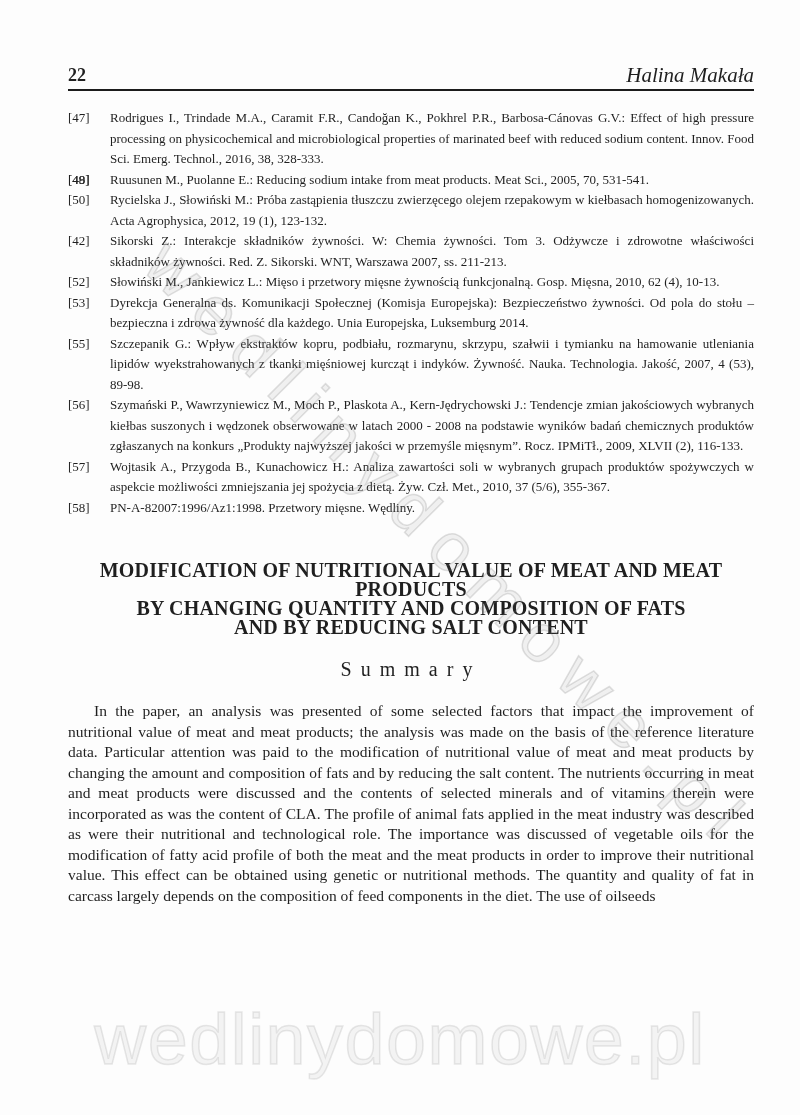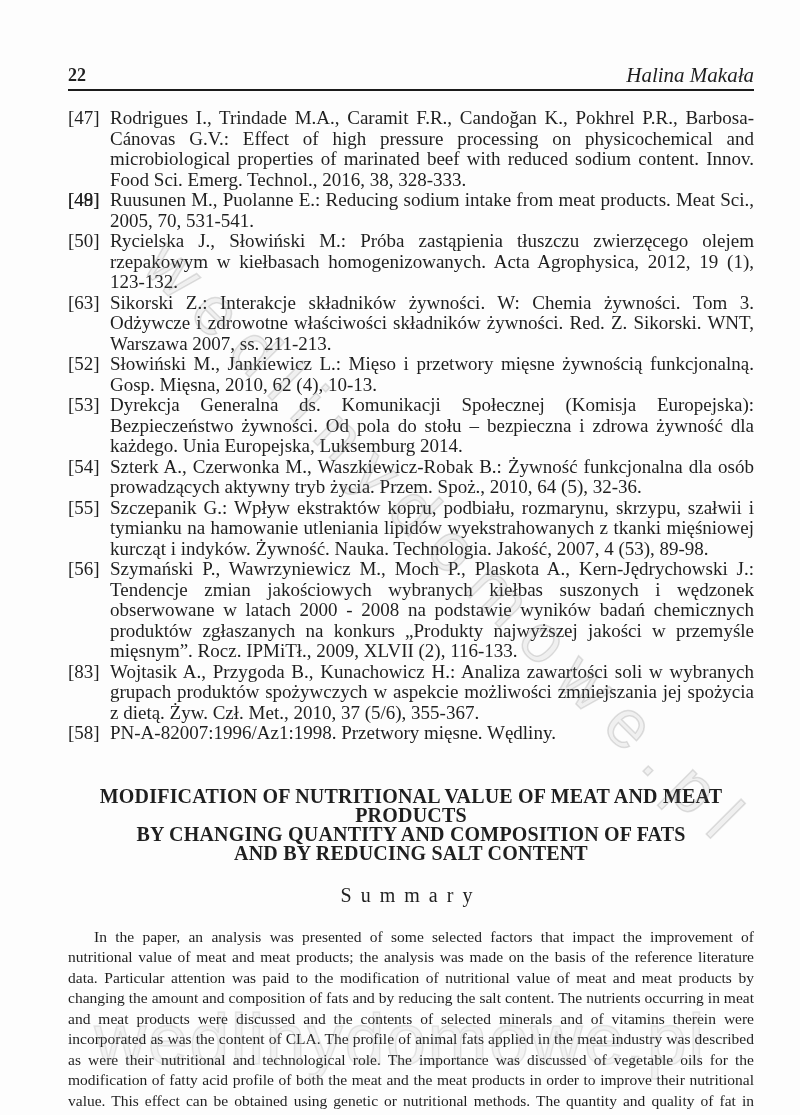--- a/index.html
+++ b/index.html
@@ -42,21 +42,21 @@
   }
   
   .ref-list {
     margin: 17px 0 0 0;
     padding: 0;
     list-style: none;
   }
   .ref-item {
     position: relative;
     padding-left: 42px;
-    font-size: 19px;
+    font-size: 13px;
     line-height: 20.5px;
     text-align: justify;
   }
   .ref-num {
     position: absolute;
     left: 0;
     top: 0;
   }
   
   .article-title {
@@ -124,27 +124,26 @@
     <div class="running-header">
       <span class="page-number">22</span>
       <span class="running-author">Halina Makała</span>
     </div>
 
     <ol class="ref-list">
       <li class="ref-item"><span class="ref-num">[47]</span><span class="ref-text">Rodrigues I., Trindade M.A., Caramit F.R., Candoğan K., Pokhrel P.R., Barbosa-Cánovas G.V.: Effect of high pressure processing on physicochemical and microbiological properties of marinated beef with reduced sodium content. Innov. Food Sci. Emerg. Technol., 2016, 38, 328-333.</span></li>
       <li class="ref-item"><span class="ref-num">[48]</span></li>
       <li class="ref-item"><span class="ref-num">[49]</span><span class="ref-text">Ruusunen M., Puolanne E.: Reducing sodium intake from meat products. Meat Sci., 2005, 70, 531-541.</span></li>
       <li class="ref-item"><span class="ref-num">[50]</span><span class="ref-text">Rycielska J., Słowiński M.: Próba zastąpienia tłuszczu zwierzęcego olejem rzepakowym w kiełbasach homogenizowanych. Acta Agrophysica, 2012, 19 (1), 123-132.</span></li>
-      <li class="ref-item"><span class="ref-num">[63]</span><span class="ref-text">Sikorski Z.: Interakcje składników żywności. W: Chemia żywności. Tom 3. Odżywcze i zdrowotne właściwości składników żywności. Red. Z. Sikorski. WNT, Warszawa 2007, ss. 211-213.</span></li>
+      <li class="ref-item"><span class="ref-num">[42]</span><span class="ref-text">Sikorski Z.: Interakcje składników żywności. W: Chemia żywności. Tom 3. Odżywcze i zdrowotne właściwości składników żywności. Red. Z. Sikorski. WNT, Warszawa 2007, ss. 211-213.</span></li>
       <li class="ref-item"><span class="ref-num">[52]</span><span class="ref-text">Słowiński M., Jankiewicz L.: Mięso i przetwory mięsne żywnością funkcjonalną. Gosp. Mięsna, 2010, 62 (4), 10-13.</span></li>
       <li class="ref-item"><span class="ref-num">[53]</span><span class="ref-text">Dyrekcja Generalna ds. Komunikacji Społecznej (Komisja Europejska): Bezpieczeństwo żywności. Od pola do stołu – bezpieczna i zdrowa żywność dla każdego. Unia Europejska, Luksemburg 2014.</span></li>
-      <li class="ref-item"><span class="ref-num">[54]</span><span class="ref-text">Szterk A., Czerwonka M., Waszkiewicz-Robak B.: Żywność funkcjonalna dla osób prowadzących aktywny tryb życia. Przem. Spoż., 2010, 64 (5), 32-36.</span></li>
       <li class="ref-item"><span class="ref-num">[55]</span><span class="ref-text">Szczepanik G.: Wpływ ekstraktów kopru, podbiału, rozmarynu, skrzypu, szałwii i tymianku na hamowanie utleniania lipidów wyekstrahowanych z tkanki mięśniowej kurcząt i indyków. Żywność. Nauka. Technologia. Jakość, 2007, 4 (53), 89-98.</span></li>
       <li class="ref-item"><span class="ref-num">[56]</span><span class="ref-text">Szymański P., Wawrzyniewicz M., Moch P., Plaskota A., Kern-Jędrychowski J.: Tendencje zmian jakościowych wybranych kiełbas suszonych i wędzonek obserwowane w latach 2000 - 2008 na podstawie wyników badań chemicznych produktów zgłaszanych na konkurs „Produkty najwyższej jakości w przemyśle mięsnym”. Rocz. IPMiTł., 2009, XLVII (2), 116-133.</span></li>
-      <li class="ref-item"><span class="ref-num">[83]</span><span class="ref-text">Wojtasik A., Przygoda B., Kunachowicz H.: Analiza zawartości soli w wybranych grupach produktów spożywczych w aspekcie możliwości zmniejszania jej spożycia z dietą. Żyw. Czł. Met., 2010, 37 (5/6), 355-367.</span></li>
+      <li class="ref-item"><span class="ref-num">[57]</span><span class="ref-text">Wojtasik A., Przygoda B., Kunachowicz H.: Analiza zawartości soli w wybranych grupach produktów spożywczych w aspekcie możliwości zmniejszania jej spożycia z dietą. Żyw. Czł. Met., 2010, 37 (5/6), 355-367.</span></li>
       <li class="ref-item"><span class="ref-num">[58]</span><span class="ref-text">PN-A-82007:1996/Az1:1998. Przetwory mięsne. Wędliny.</span></li>
     </ol>
 
     <div class="article-title">
       <div>MODIFICATION OF NUTRITIONAL VALUE OF MEAT AND MEAT PRODUCTS</div>
       <div>BY CHANGING QUANTITY AND COMPOSITION OF FATS</div>
       <div>AND BY REDUCING SALT CONTENT</div>
     </div>
 
     <div class="summary-heading">Summary</div>

